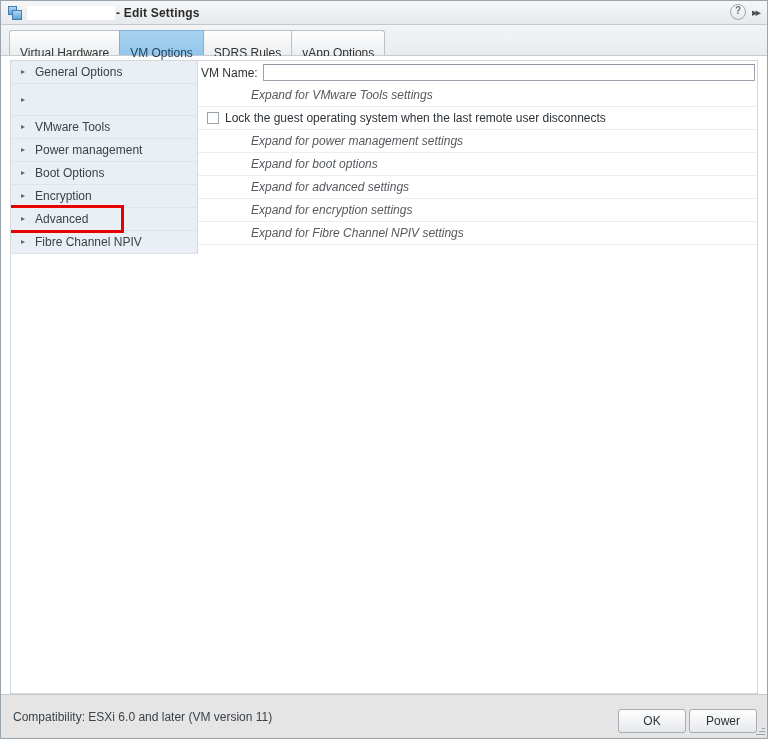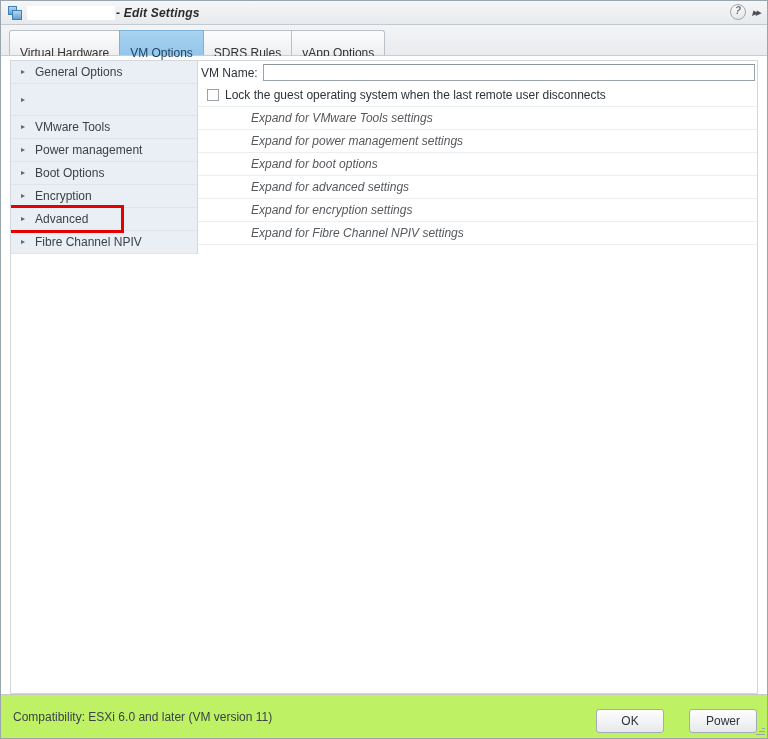--- a/index.html
+++ b/index.html
@@ -34,21 +34,20 @@
   .titlebar {
     height: 24px;
     min-height: 24px;
     box-sizing: border-box;
     background: linear-gradient(to bottom, #f5f6f7 0%, #e7eaed 100%);
     border-bottom: 1px solid #c3c9cf;
     display: flex;
     align-items: center;
     padding: 0 6px 0 7px;
     position: relative;
-    font-style: italic;
   }
   .vm-icon {
     width: 15px; height: 14px;
     position: relative;
     margin-right: 4px;
     flex: 0 0 auto;
   }
   .vm-icon i {
     position: absolute;
     display: block;
@@ -278,36 +277,36 @@
     color: #2d3338;
     white-space: nowrap;
     cursor: pointer;
   }
 
   
   .footer {
     height: 44px;
     min-height: 44px;
     box-sizing: border-box;
-    background: #bef264;
+    background: #e5e5e5;
     border-top: 1px solid #c3c9cf;
     display: flex;
     align-items: center;
     padding: 0 10px 0 12px;
     position: relative;
   }
   .compat {
     font-size: 12px;
     color: #3b4248;
     white-space: nowrap;
   }
   .footer-btns {
     margin-left: auto;
     display: flex;
-    gap: 25px;
+    gap: 3px;
     margin-top: 9px;
   }
   .btn {
     width: 68px;
     height: 24px;
     box-sizing: border-box;
     border: 1px solid #a4adb5;
     border-radius: 3px;
     background: linear-gradient(to bottom,#fefefe,#e6e9ec);
     font-family: "Liberation Sans", sans-serif;
@@ -402,27 +401,27 @@
           <div class="highlight-box" id="hl-box" style="top: 144px; height: 28px;"></div>
         </div>
 
         <div class="content">
 
           <div class="crow first">
             <span class="vmname-label">VM Name:</span>
             <input class="vmname-input" type="text" value="" style="">
           </div>
 
+          <div class="crow">
+            <span class="expand-hint">Expand for VMware Tools settings</span>
+          </div>
+
           <div class="crow checkrow">
             <span class="chk"></span>
             <span class="chk-label">Lock the guest operating system when the last remote user disconnects</span>
-          </div>
-
-          <div class="crow">
-            <span class="expand-hint">Expand for VMware Tools settings</span>
           </div>
           <div class="crow">
             <span class="expand-hint">Expand for power management settings</span>
           </div>
           <div class="crow">
             <span class="expand-hint">Expand for boot options</span>
           </div>
           <div class="crow">
             <span class="expand-hint">Expand for advanced settings</span>
           </div>

